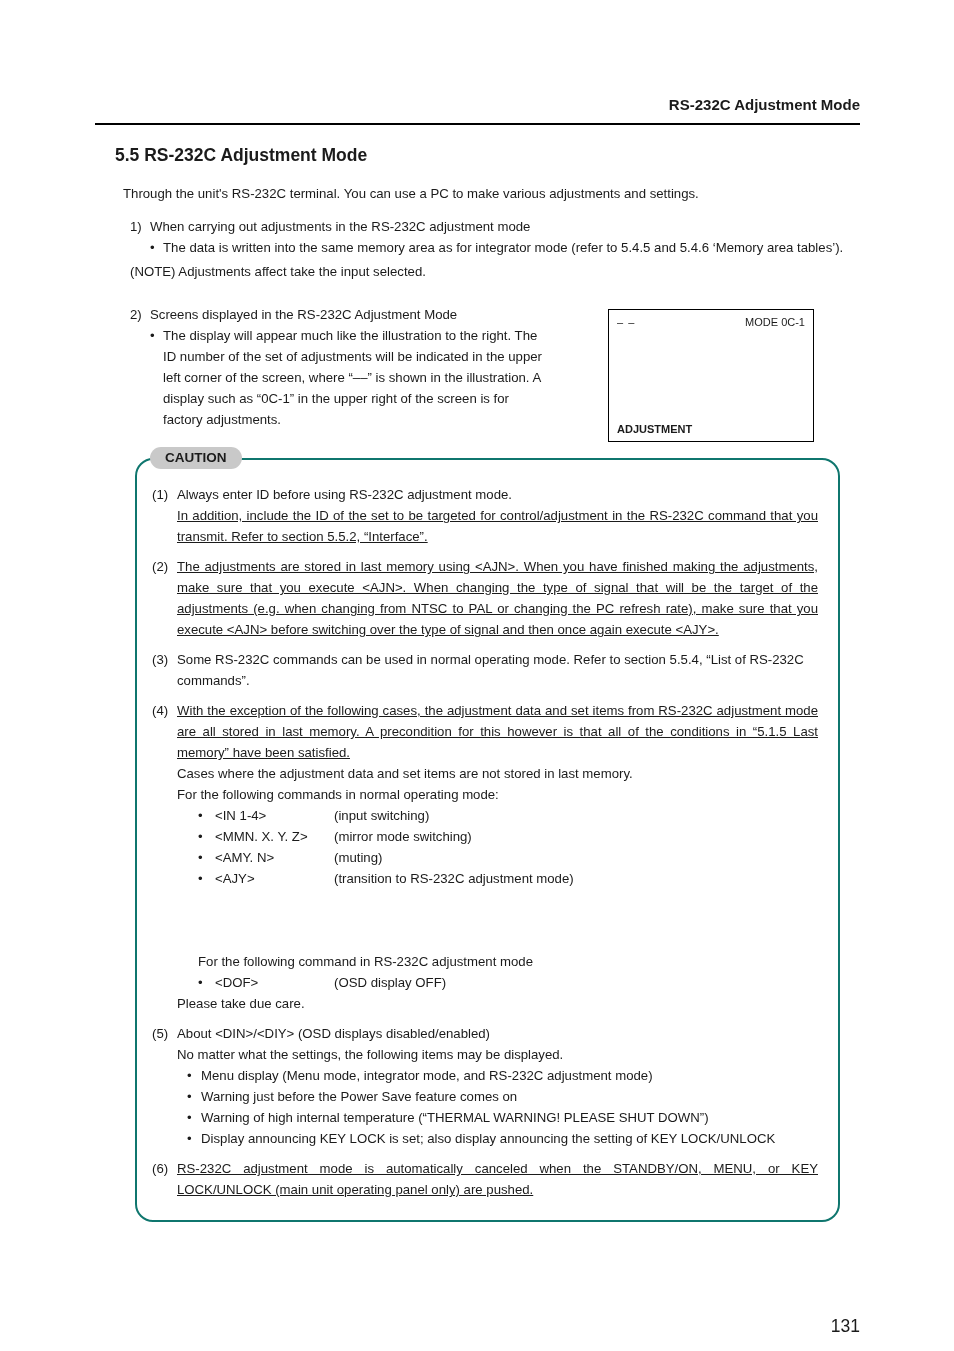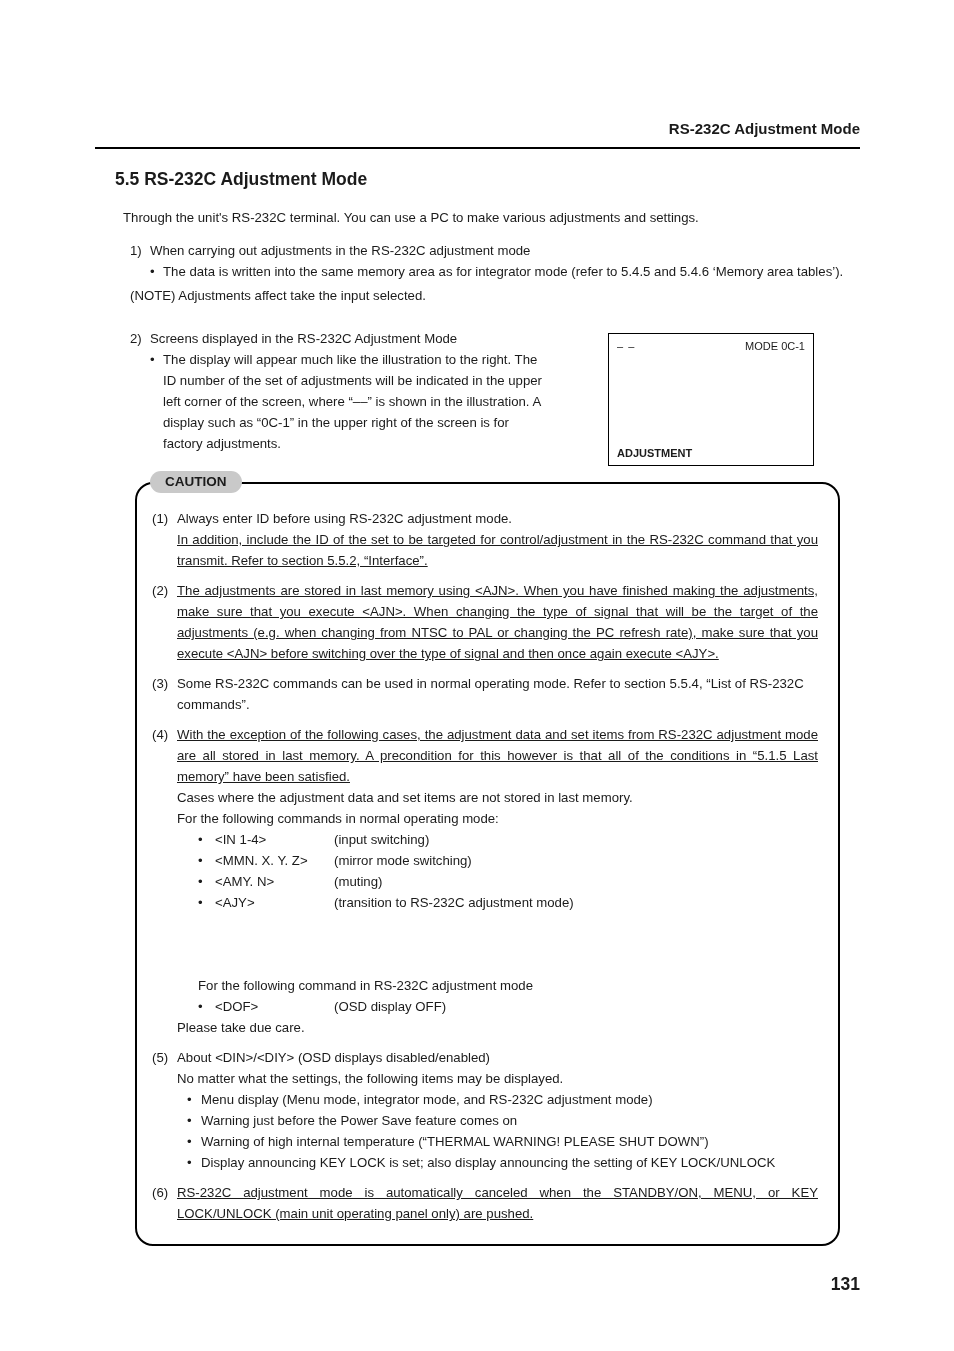--- a/index.html
+++ b/index.html
@@ -13,21 +13,21 @@
     color: #1b1b1b;
     font-family: "Liberation Sans", "DejaVu Sans", sans-serif;
     font-size: 13.2px;
     line-height: 21px;
     padding: 0 94px 0 115px;
     overflow: hidden;
   }
 
   
   .running-header {
-    padding-top: 120px;
+    padding-top: 96px;
     text-align: right;
     font-weight: bold;
     font-size: 15px;
     line-height: 17px;
   }
   .header-rule {
     border: 0;
     border-top: 2px solid #000;
     margin-top: 10px;
     margin-left: -20px;
@@ -63,21 +63,21 @@
   .scr-id { position: absolute; top: 6px; left: 8px; letter-spacing: 1px; }
   .scr-mode { position: absolute; top: 6px; right: 8px; font-weight: normal; }
   .scr-adj { position: absolute; bottom: 5px; left: 8px; font-weight: bold; }
 
   
   .caution-box {
     position: relative;
     margin-top: 16px;
     margin-left: 20px;
     width: 705px;
-    border: 2px solid #000000;
+    border: 2px solid #0f766e;
     border-radius: 18px;
     padding: 24px 20px 20px 15px;
   }
   .caution-tab {
     position: absolute;
     top: -13px;
     left: 13px;
     background: #c9c9c9;
     border-radius: 11px;
     padding: 2px 15px 3px 15px;
@@ -94,23 +94,23 @@
   .cmd-row { display: grid; grid-template-columns: 17px 119px 1fr; }
   .cmd-list { margin-left: 21px; }
   .big-gap { margin-top: 62px; }
 
   
   .c-bullets { margin-left: 10px; }
   .c-bullets .bullet { width: 14px; }
 
   .page-number {
     position: absolute;
-    top: 1274px;
+    top: 1316px;
     right: 94px;
-    font-weight: bold;
+    font-weight: normal;
     font-size: 17.5px;
   }
 </style>
 </head>
 <body>
 
 <div class="page">
 
   <div class="running-header">RS-232C Adjustment Mode</div>
   <div class="header-rule"></div>

